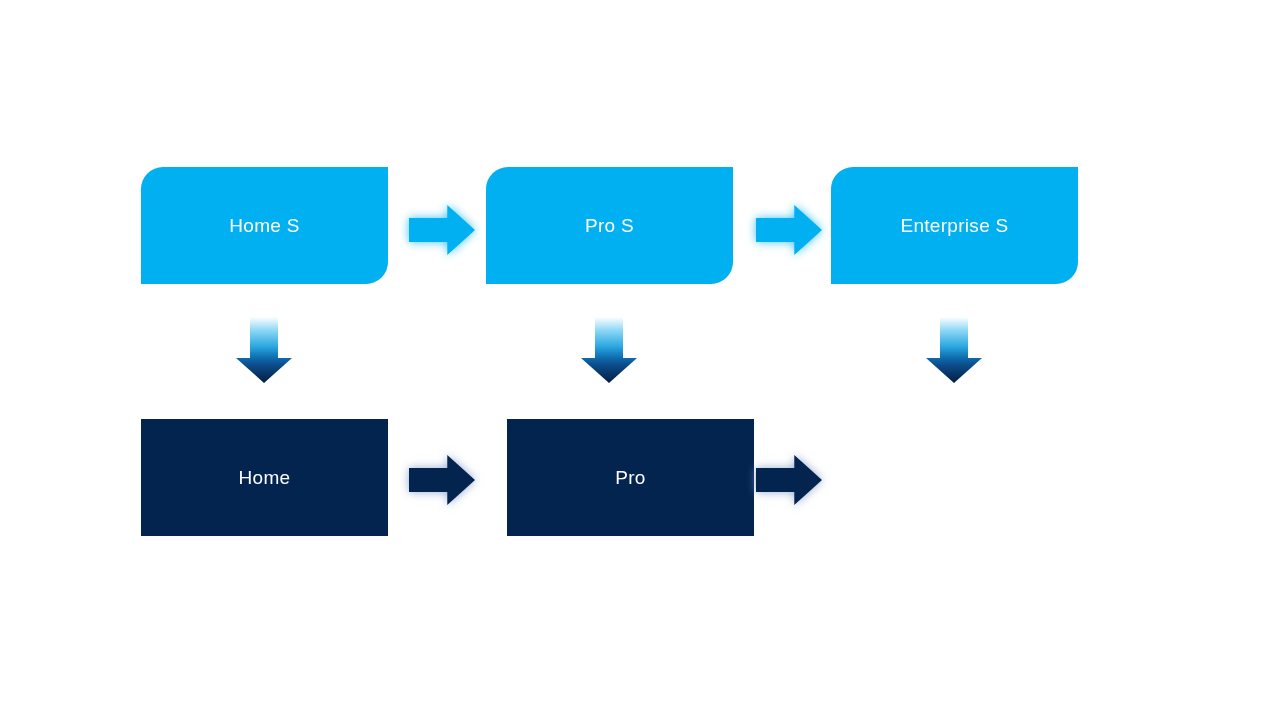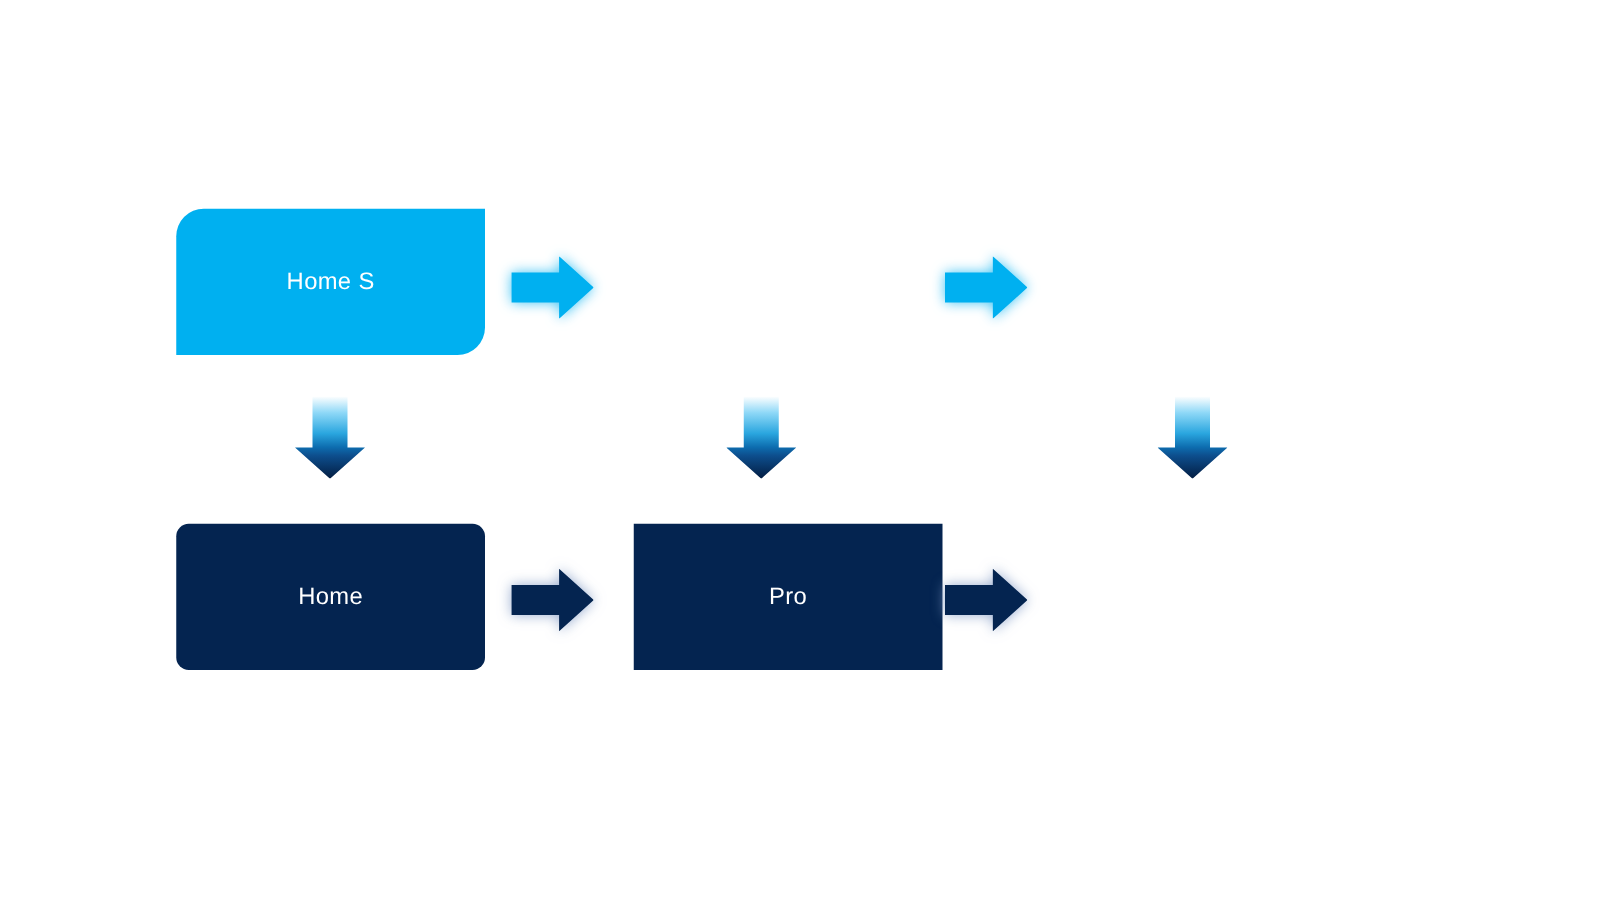--- a/index.html
+++ b/index.html
@@ -56,38 +56,44 @@
       #8ed8f7 20%,
       #2aa6df 45%,
       #0d6cae 62%,
       #0d4e8d 72%,
       #031d42 100%);
   }
   
   #node-t1 { left: 141px; top: 167px; }
   #node-t2 { left: 486px; top: 167px; }
   #node-t3 { left: 831px; top: 167px; }
-  #node-b1 { left: 141px; top: 419px; border-radius: 10px; }
+  #node-b1 { left: 141px; top: 419px; }
   #node-b2 { left: 507px; top: 419px; }
   #node-b3 { left: 831px; top: 419px; }
   #ha-t1 { left: 409px; top: 205px; }
   #ha-t2 { left: 756px; top: 205px; }
   #ha-b1 { left: 409px; top: 455px; }
   #ha-b2 { left: 756px; top: 455px; }
   #va-1 { left: 236px; top: 317px; }
   #va-2 { left: 581px; top: 317px; }
   #va-3 { left: 926px; top: 317px; }
 </style>
 </head>
 <body>
 
 <div id="canvas">
 
   <div id="node-t1" class="node light">
     <span>Home S</span>
+  </div>
+  <div id="node-t2" class="node light">
+    <span>Pro S</span>
+  </div>
+  <div id="node-t3" class="node light">
+    <span>Enterprise S</span>
   </div>
 
   <div id="node-b1" class="node dark">
     <span>Home</span>
   </div>
   <div id="node-b2" class="node dark">
     <span>Pro</span>
   </div>
 
   <div id="ha-t1" class="harrow light">

